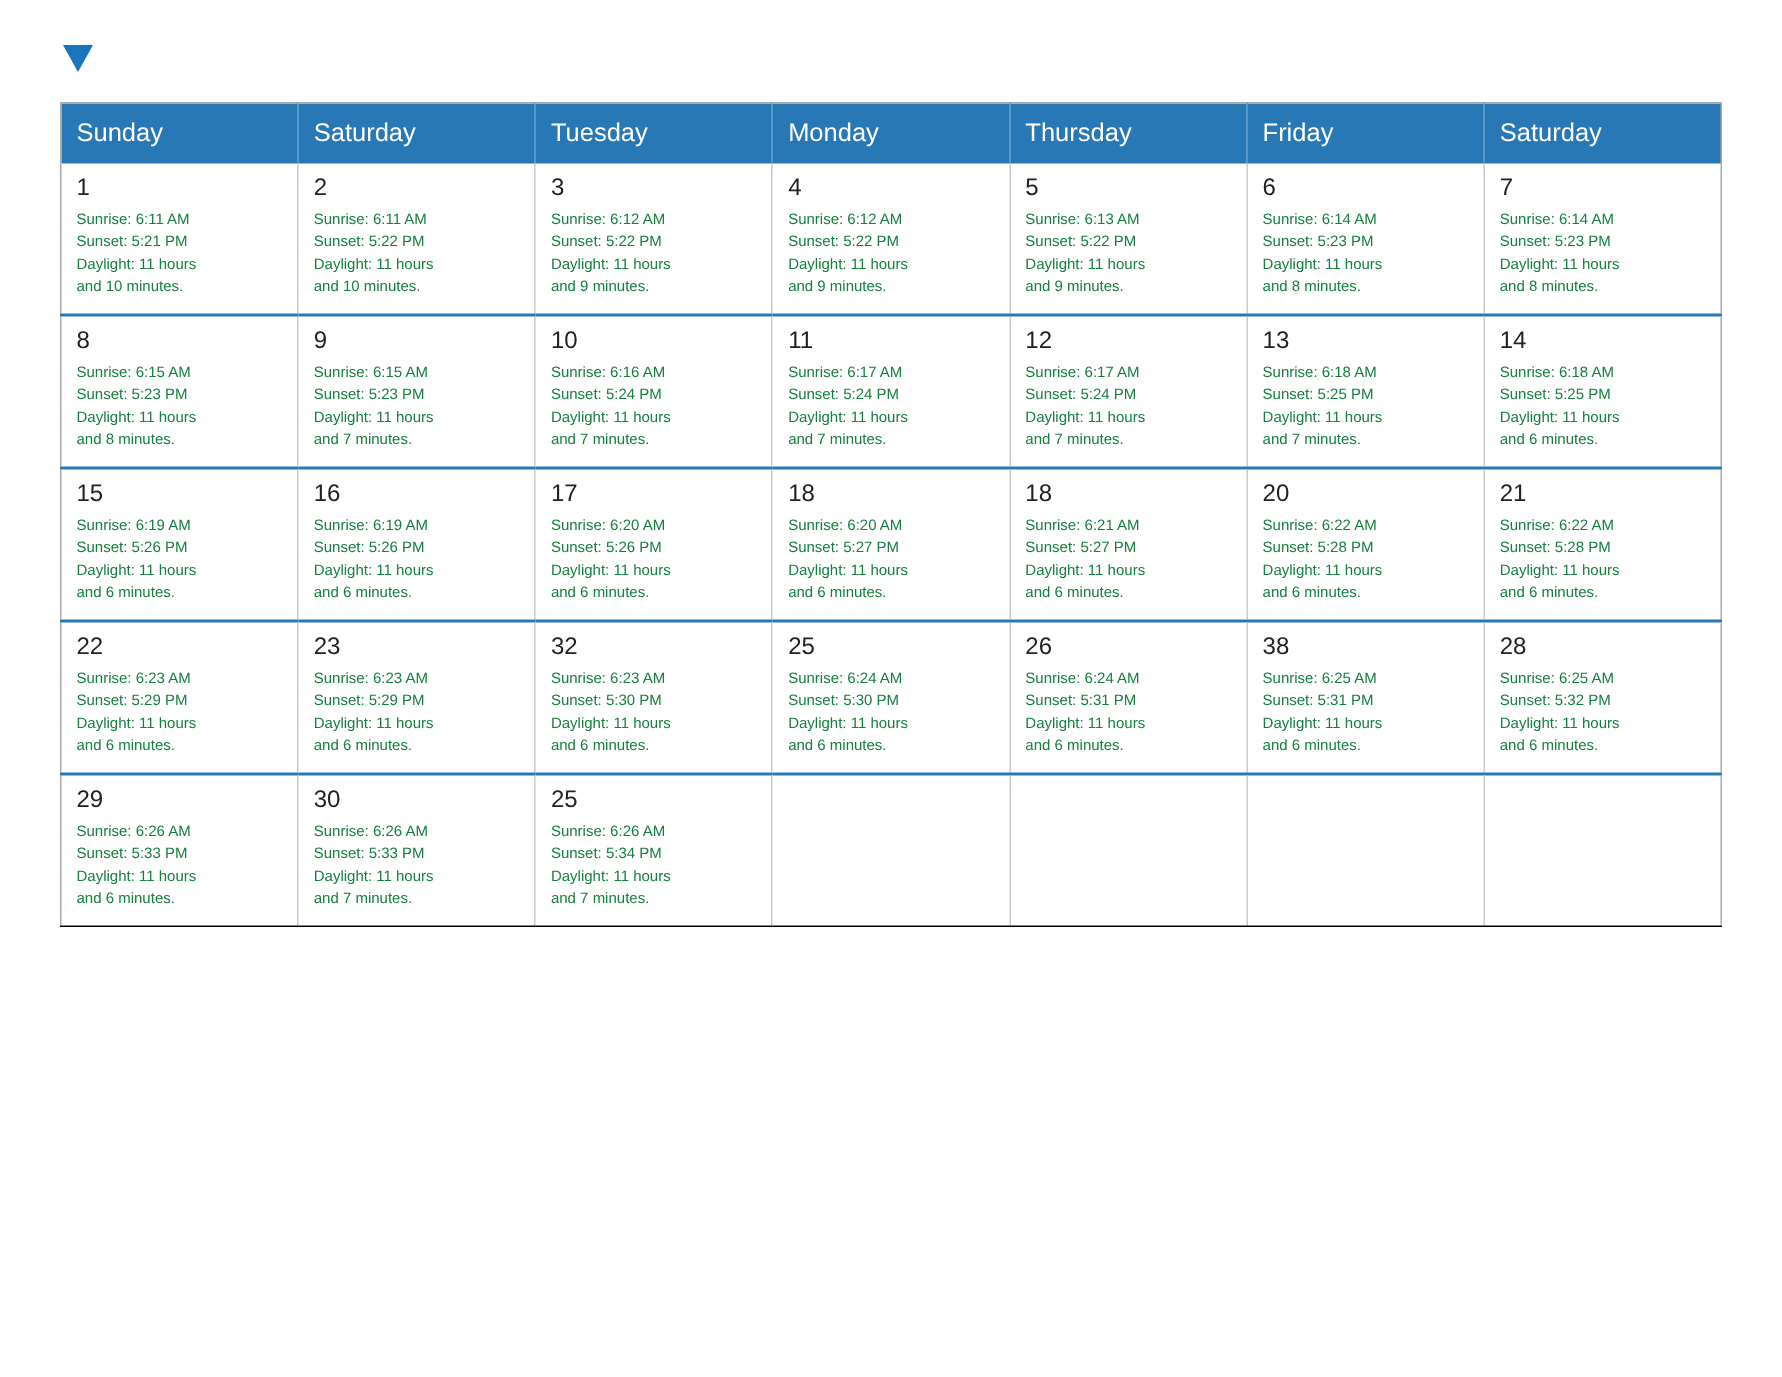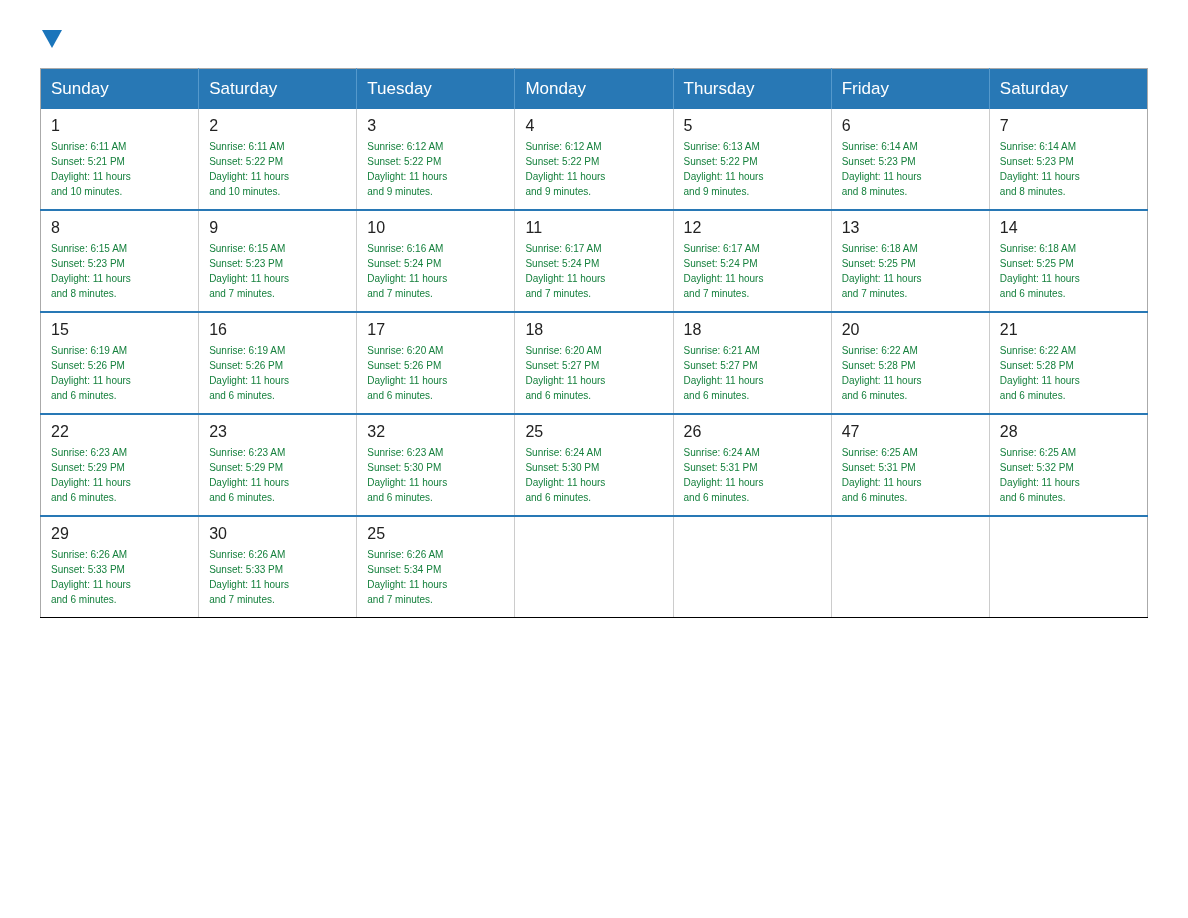--- a/index.html
+++ b/index.html
@@ -392,21 +392,21 @@
         <td>
         <span class="day-number">26</span>
         <div class="day-info">
           Sunrise: 6:24 AM<br>
           Sunset: 5:31 PM<br>
           Daylight: 11 hours<br>
           and 6 minutes.
         </div>
       </td>
         <td>
-        <span class="day-number">47</span>
+        <span class="day-number">38</span>
         <div class="day-info">
           Sunrise: 6:25 AM<br>
           Sunset: 5:31 PM<br>
           Daylight: 11 hours<br>
           and 6 minutes.
         </div>
       </td>
         <td>
         <span class="day-number">28</span>
         <div class="day-info">

